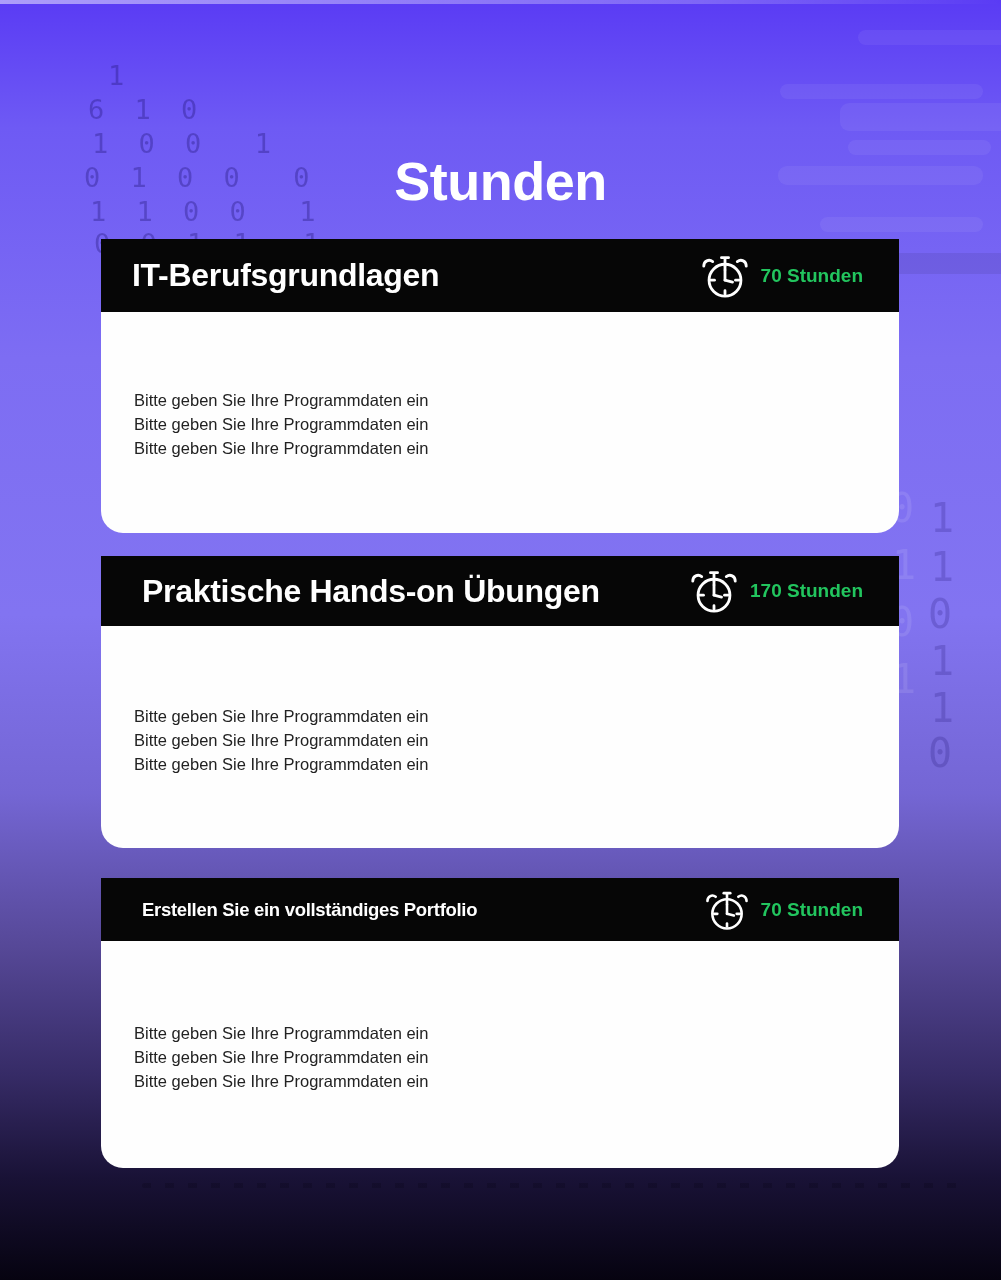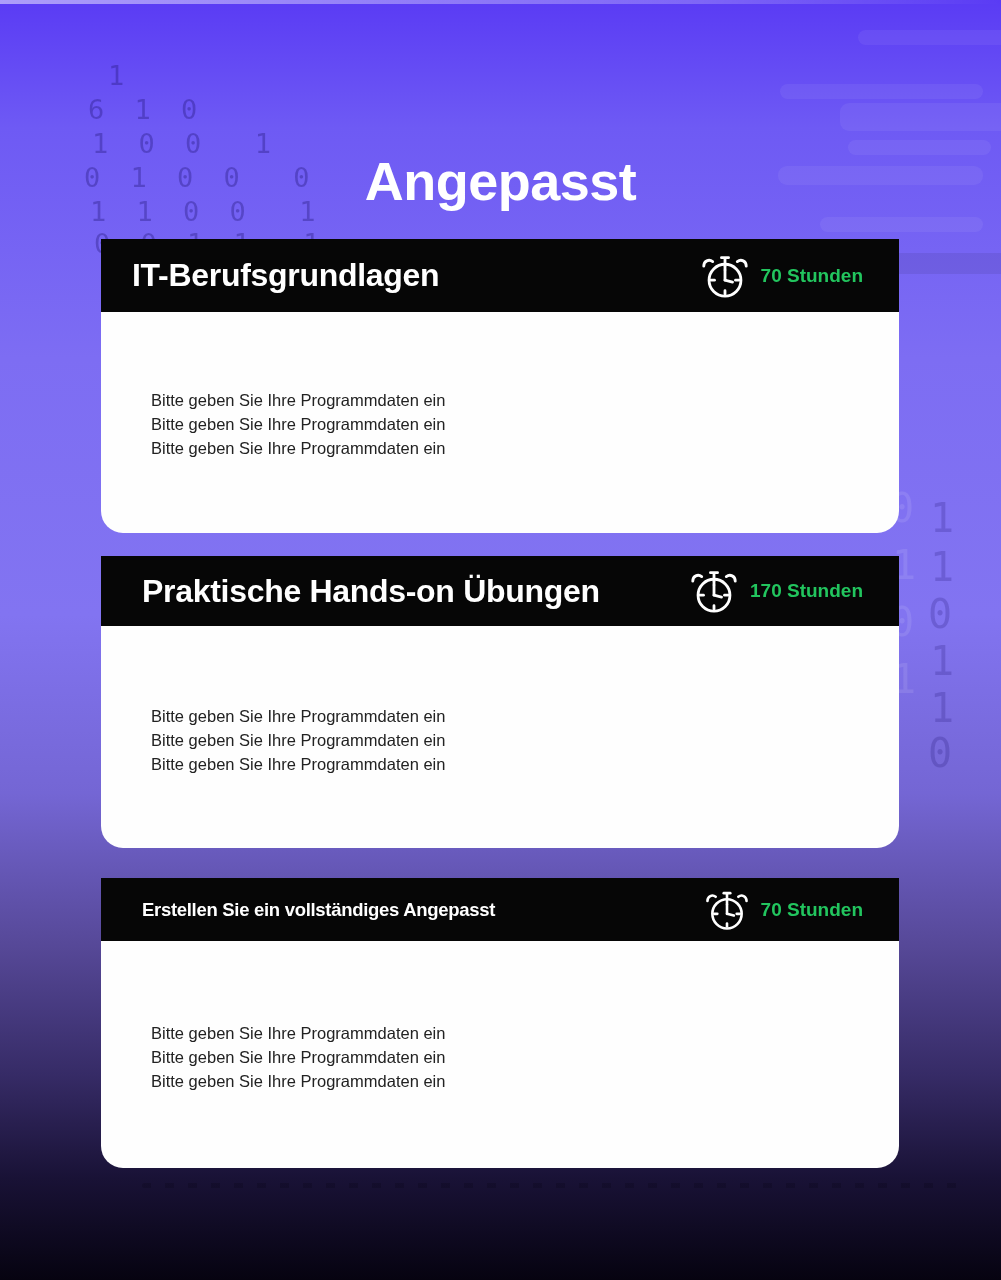--- a/index.html
+++ b/index.html
@@ -74,21 +74,21 @@
   .c2h{top:556px;height:70px;}
   .c2h h2{font-size:32px;}
   .c3h{top:878px;height:63px;}
   .c3h h2{font-size:18.5px;}
   .duration{display:flex;align-items:center;gap:11px;}
   .duration .dur-label{color:#22c55e;font-weight:bold;font-size:19px;white-space:nowrap;}
   .clock-svg{display:block;}
   .card-body{
     position:absolute;left:101px;width:798px;
     background:#fefefe;border-radius:0 0 22px 22px;
-    box-sizing:border-box;padding-left:50px;
+    box-sizing:border-box;padding-left:33px;
   }
   .c1b{top:312px;height:221px;padding-top:76px;}
   .c2b{top:626px;height:222px;padding-top:78px;}
   .c3b{top:941px;height:227px;padding-top:80px;}
   .card-body p{margin:0;font-size:16.5px;line-height:24px;color:#222222;}
   
   .dash-line{
     position:absolute;left:142px;top:1183px;width:818px;height:5px;border-radius:3px;
     background:repeating-linear-gradient(90deg, rgba(8,4,24,.55) 0 9px, rgba(0,0,0,0) 9px 23px);
     opacity:.5;
@@ -121,21 +121,21 @@
   <div class="bin-digit" style="left:928px;top:594px;">0</div>
   <div class="bin-digit" style="left:930px;top:641px;">1</div>
   <div class="bin-digit" style="left:930px;top:688px;">1</div>
   <div class="bin-digit" style="left:928px;top:733px;">0</div>
 
   <div class="bin-digit light" style="left:890px;top:488px;">0</div>
   <div class="bin-digit light" style="left:892px;top:545px;">1</div>
   <div class="bin-digit light" style="left:890px;top:602px;">0</div>
   <div class="bin-digit light" style="left:892px;top:659px;">1</div>
 
-  <div class="main-title">Angepasst</div>
+  <div class="main-title">Stunden</div>
 
   <header class="card-header c1h">
     <h2>IT-Berufsgrundlagen</h2>
     <div class="duration">
       <svg class="clock-svg" width="50" height="50" viewBox="0 0 48 48" fill="none" stroke="#ffffff" stroke-width="2.7" stroke-linecap="round">
         <circle cx="24" cy="28" r="15.3"></circle>
         <path d="M24 28 V18.7"></path>
         <path d="M24 28 L31.2 29.8"></path>
         <path d="M24 14.7 v3.2"></path>
         <path d="M24 41.3 v-3.2"></path>
@@ -174,21 +174,21 @@
       <span class="dur-label">170 Stunden</span>
     </div>
   </header>
   <div class="card-body c2b">
     <p>Bitte geben Sie Ihre Programmdaten ein</p>
     <p>Bitte geben Sie Ihre Programmdaten ein</p>
     <p>Bitte geben Sie Ihre Programmdaten ein</p>
   </div>
 
   <header class="card-header c3h">
-    <h2>Erstellen Sie ein vollständiges Angepasst</h2>
+    <h2>Erstellen Sie ein vollständiges Portfolio</h2>
     <div class="duration">
       <svg class="clock-svg" width="46" height="46" viewBox="0 0 48 48" fill="none" stroke="#ffffff" stroke-width="2.7" stroke-linecap="round">
         <circle cx="24" cy="28" r="15.3"></circle>
         <path d="M24 28 V18.7"></path>
         <path d="M24 28 L31.2 29.8"></path>
         <path d="M24 14.7 v3.2"></path>
         <path d="M24 41.3 v-3.2"></path>
         <path d="M10.7 28 h3.2"></path>
         <path d="M37.3 28 h-3.2"></path>
         <path d="M24 12.6 V7.6"></path>

